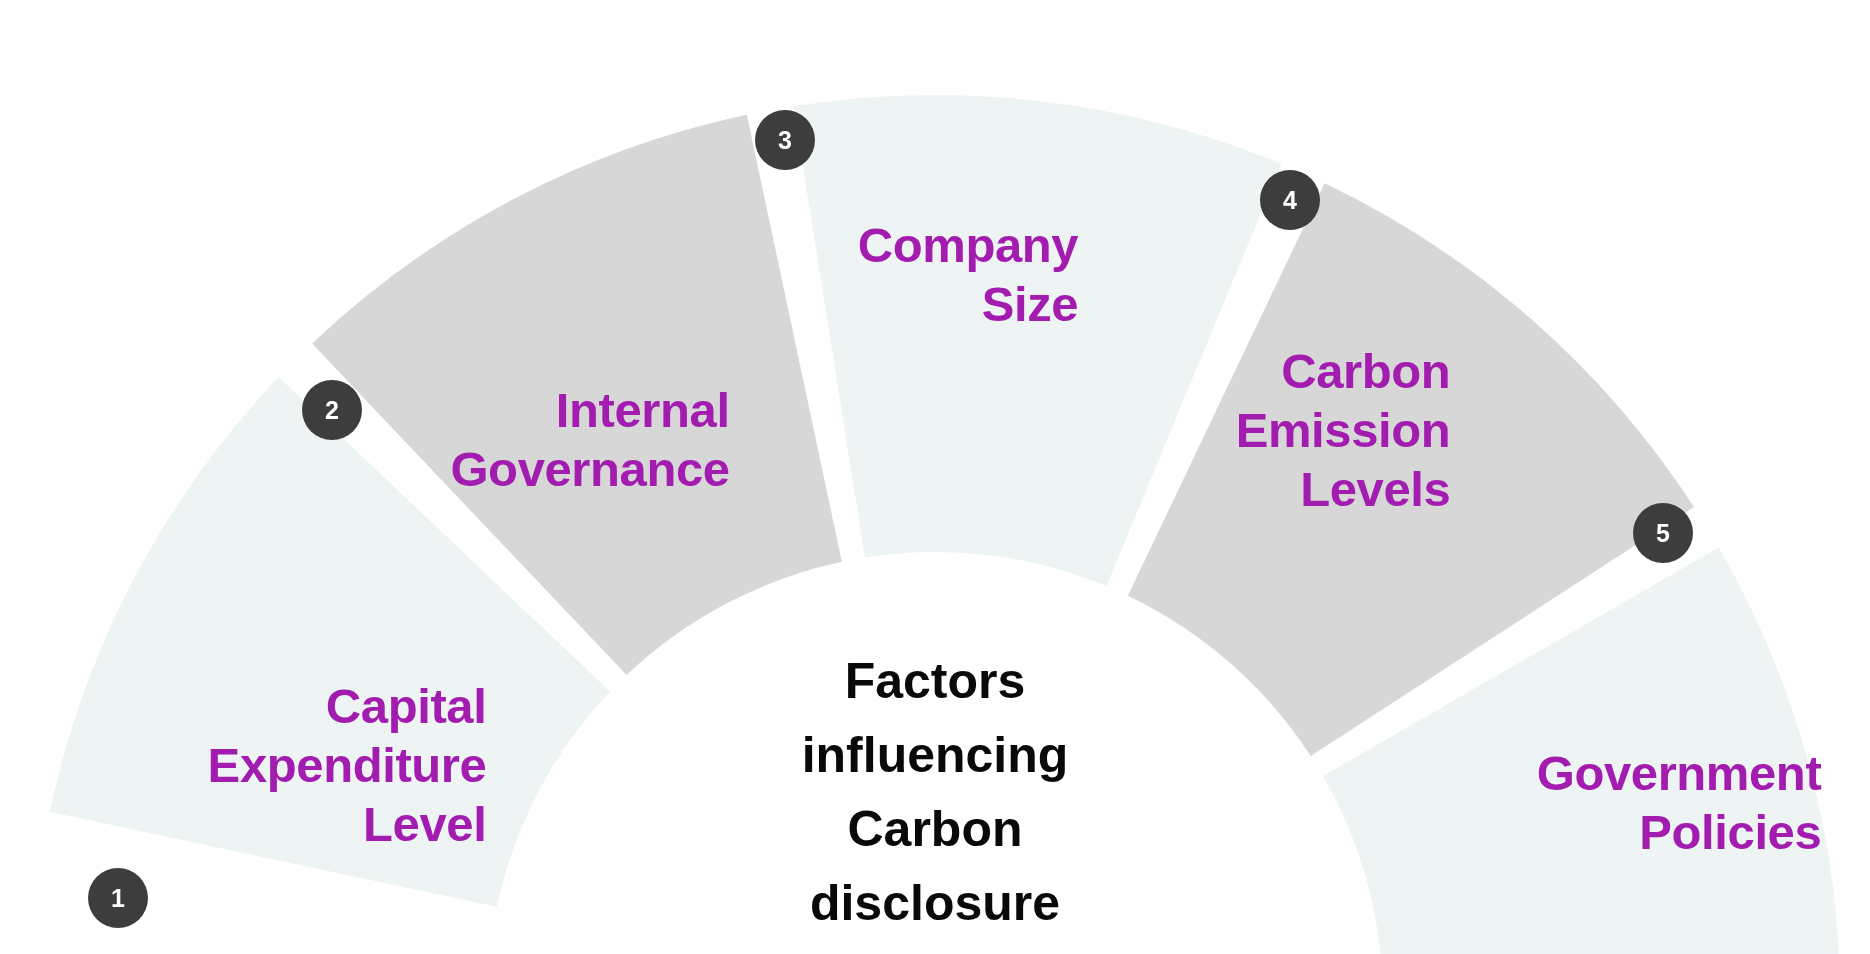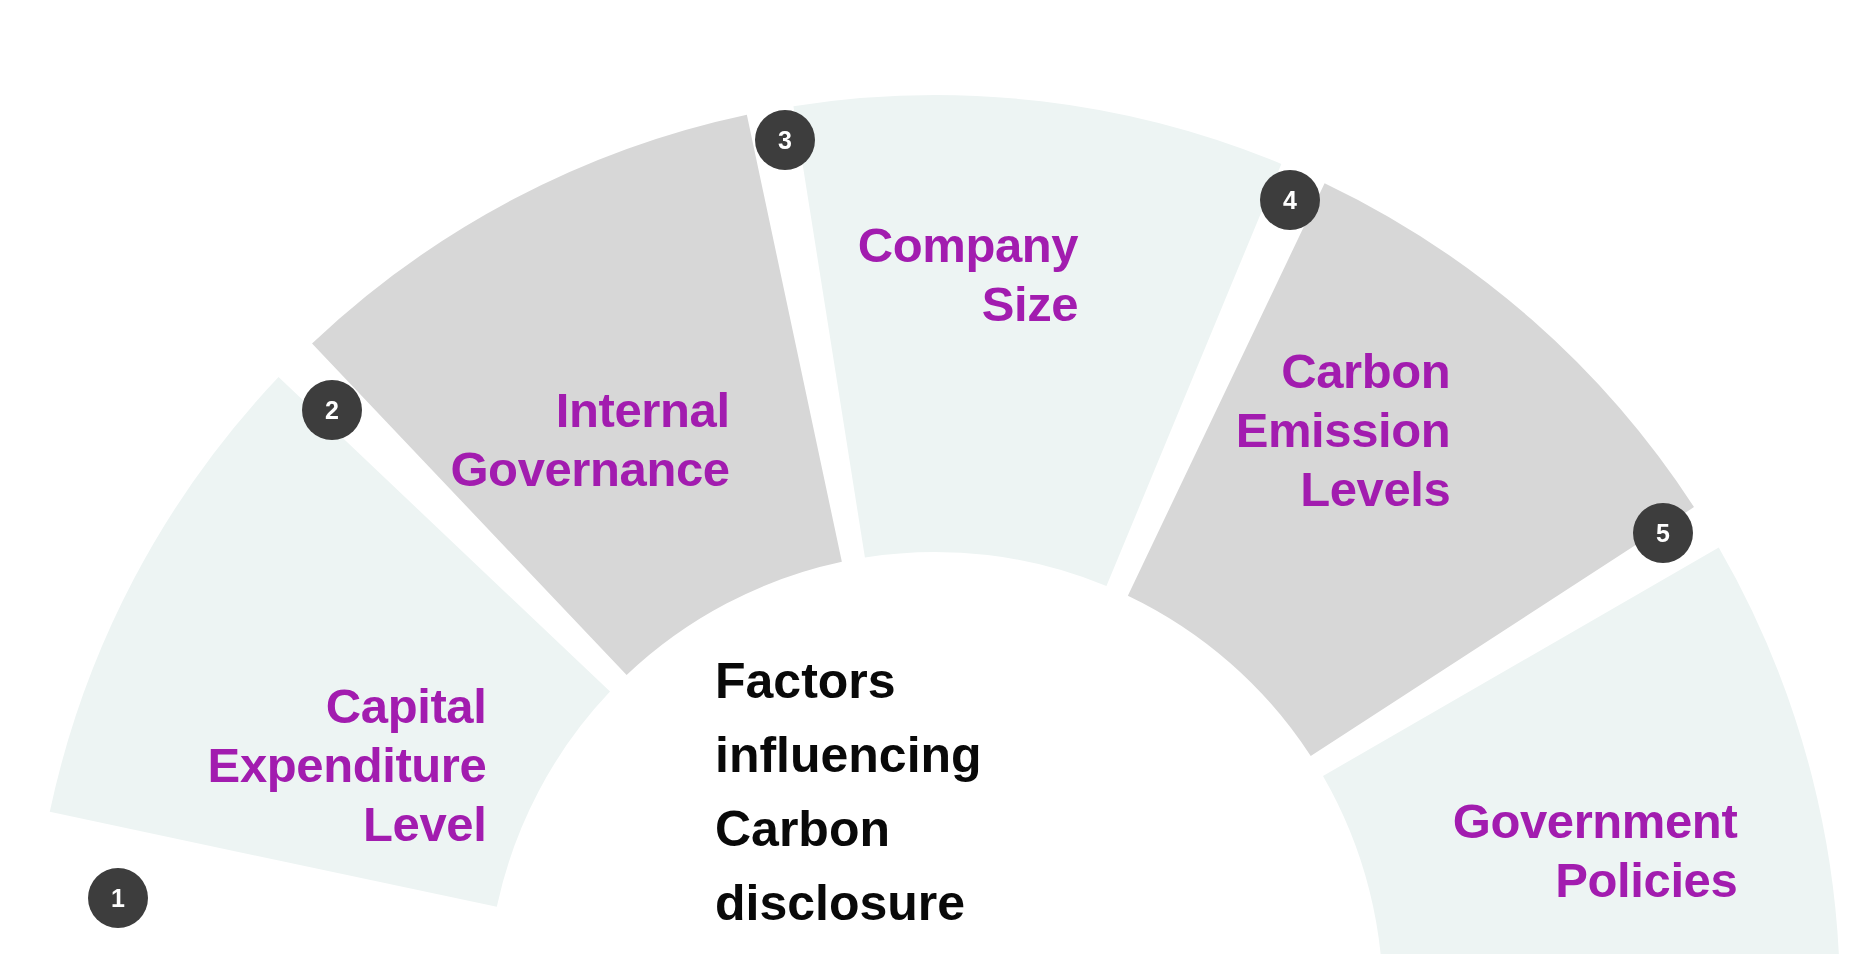--- a/index.html
+++ b/index.html
@@ -49,20 +49,21 @@
     justify-content: center;
     transform: translate(-50%, -50%);
     line-height: 1;
   }
   #center-text {
     position: absolute;
     left: 935px;
     top: 792px;
     transform: translate(-50%, -50%);
     width: 440px;
+    text-align: center;
     color: #090909;
     font-weight: bold;
     font-size: 50px;
     line-height: 1.48;
     white-space: pre-line;
   }
 </style>
 </head>
 <body>
 
@@ -84,21 +85,21 @@
       <div class="seg-label" style="left: 590px; top: 412px; margin-top: 28px;">Internal
 Governance</div>
       <div class="badge" style="left: 332px; top: 410px;">2</div>
       <div class="seg-label" style="left: 968px; top: 275px;">Company
 Size</div>
       <div class="badge" style="left: 785px; top: 140px;">3</div>
       <div class="seg-label" style="left: 1343px; top: 430px;">Carbon
 Emission
 Levels</div>
       <div class="badge" style="left: 1290px; top: 200px;">4</div>
-      <div class="seg-label" style="left: 1595px; top: 803px; margin-top: 48px;">Government
+      <div class="seg-label" style="left: 1679px; top: 803px;">Government
 Policies</div>
       <div class="badge" style="left: 1663px; top: 533px;">5</div>
     </div>
 
   <div id="center-text">Factors
 influencing
 Carbon
 disclosure</div>
 
 </div>

